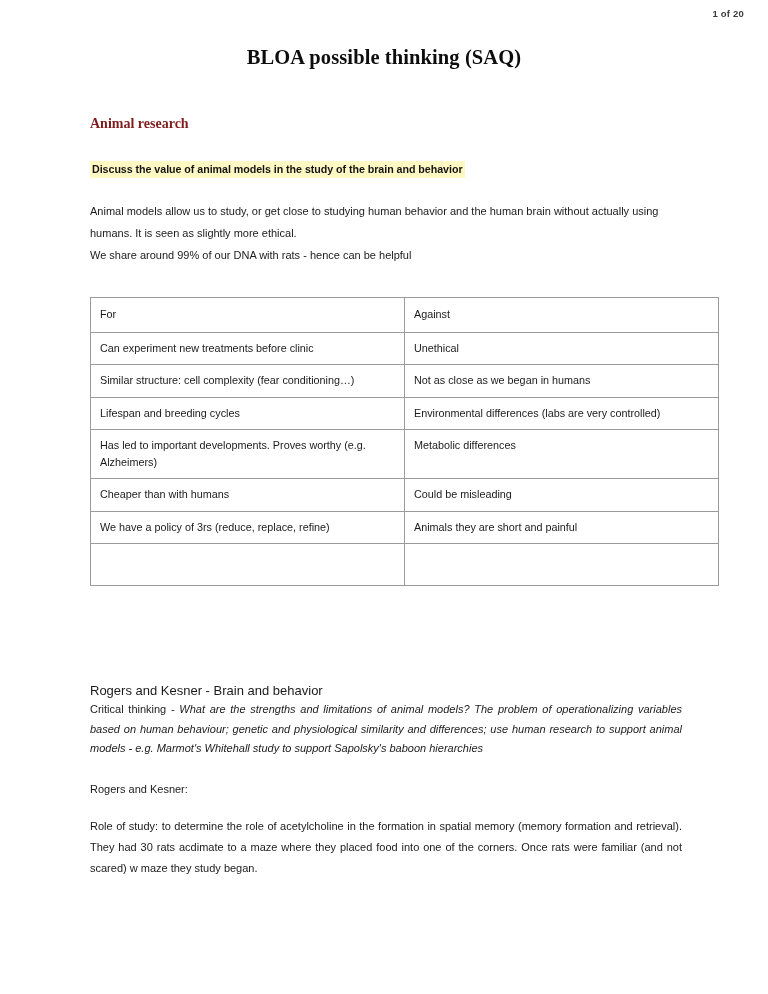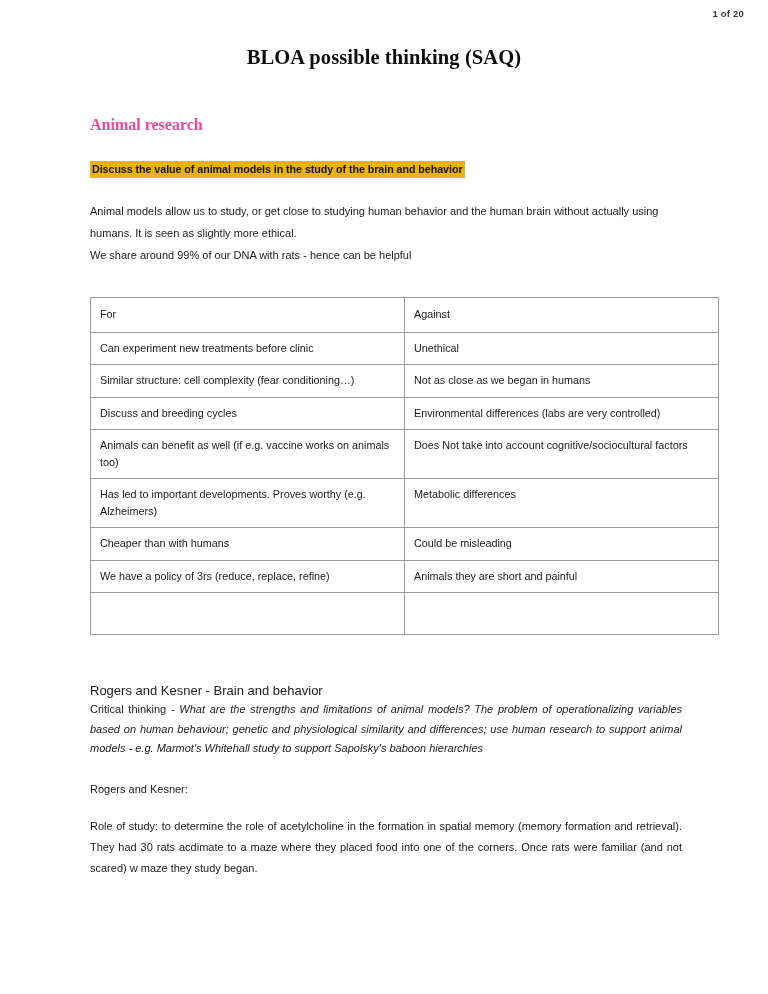--- a/index.html
+++ b/index.html
@@ -42,28 +42,28 @@
     font-size: 20.5px;
     color: #0d0d0d;
     letter-spacing: 0.1px;
   }
   .section-heading {
     position: absolute;
     top: 116px;
     left: 90px;
     font-family: "Liberation Serif", serif;
     font-weight: bold;
-    font-size: 16px;
-    color: #ec4899;
+    font-size: 14px;
+    color: #7f1d1d;
   }
   .highlight-line {
     position: absolute;
     top: 161px;
     left: 90px;
-    background: #eab308;
+    background: #fef9c3;
     font-size: 10.7px;
     font-weight: bold;
     color: #141414;
     padding: 2px 2px 2px 2px;
     line-height: 13px;
     letter-spacing: -0.05px;
   }
   .intro-para {
     position: absolute;
     top: 200px;
@@ -174,26 +174,22 @@
       </tr>
       <tr>
         <td class="col-for">Can experiment new treatments before clinic</td>
         <td class="col-against">Unethical</td>
       </tr>
       <tr>
         <td class="col-for">Similar structure: cell complexity (fear conditioning…)</td>
         <td class="col-against">Not as close as we began in humans</td>
       </tr>
       <tr>
-        <td class="col-for">Discuss and breeding cycles</td>
+        <td class="col-for">Lifespan and breeding cycles</td>
         <td class="col-against">Environmental differences (labs are very controlled)</td>
-      </tr>
-      <tr>
-        <td class="col-for">Animals can benefit as well (if e.g. vaccine works on animals too)</td>
-        <td class="col-against">Does Not take into account cognitive/sociocultural factors</td>
       </tr>
       <tr>
         <td class="col-for">Has led to important developments. Proves worthy (e.g. Alzheimers)</td>
         <td class="col-against">Metabolic differences</td>
       </tr>
       <tr>
         <td class="col-for">Cheaper than with humans</td>
         <td class="col-against">Could be misleading</td>
       </tr>
       <tr>

